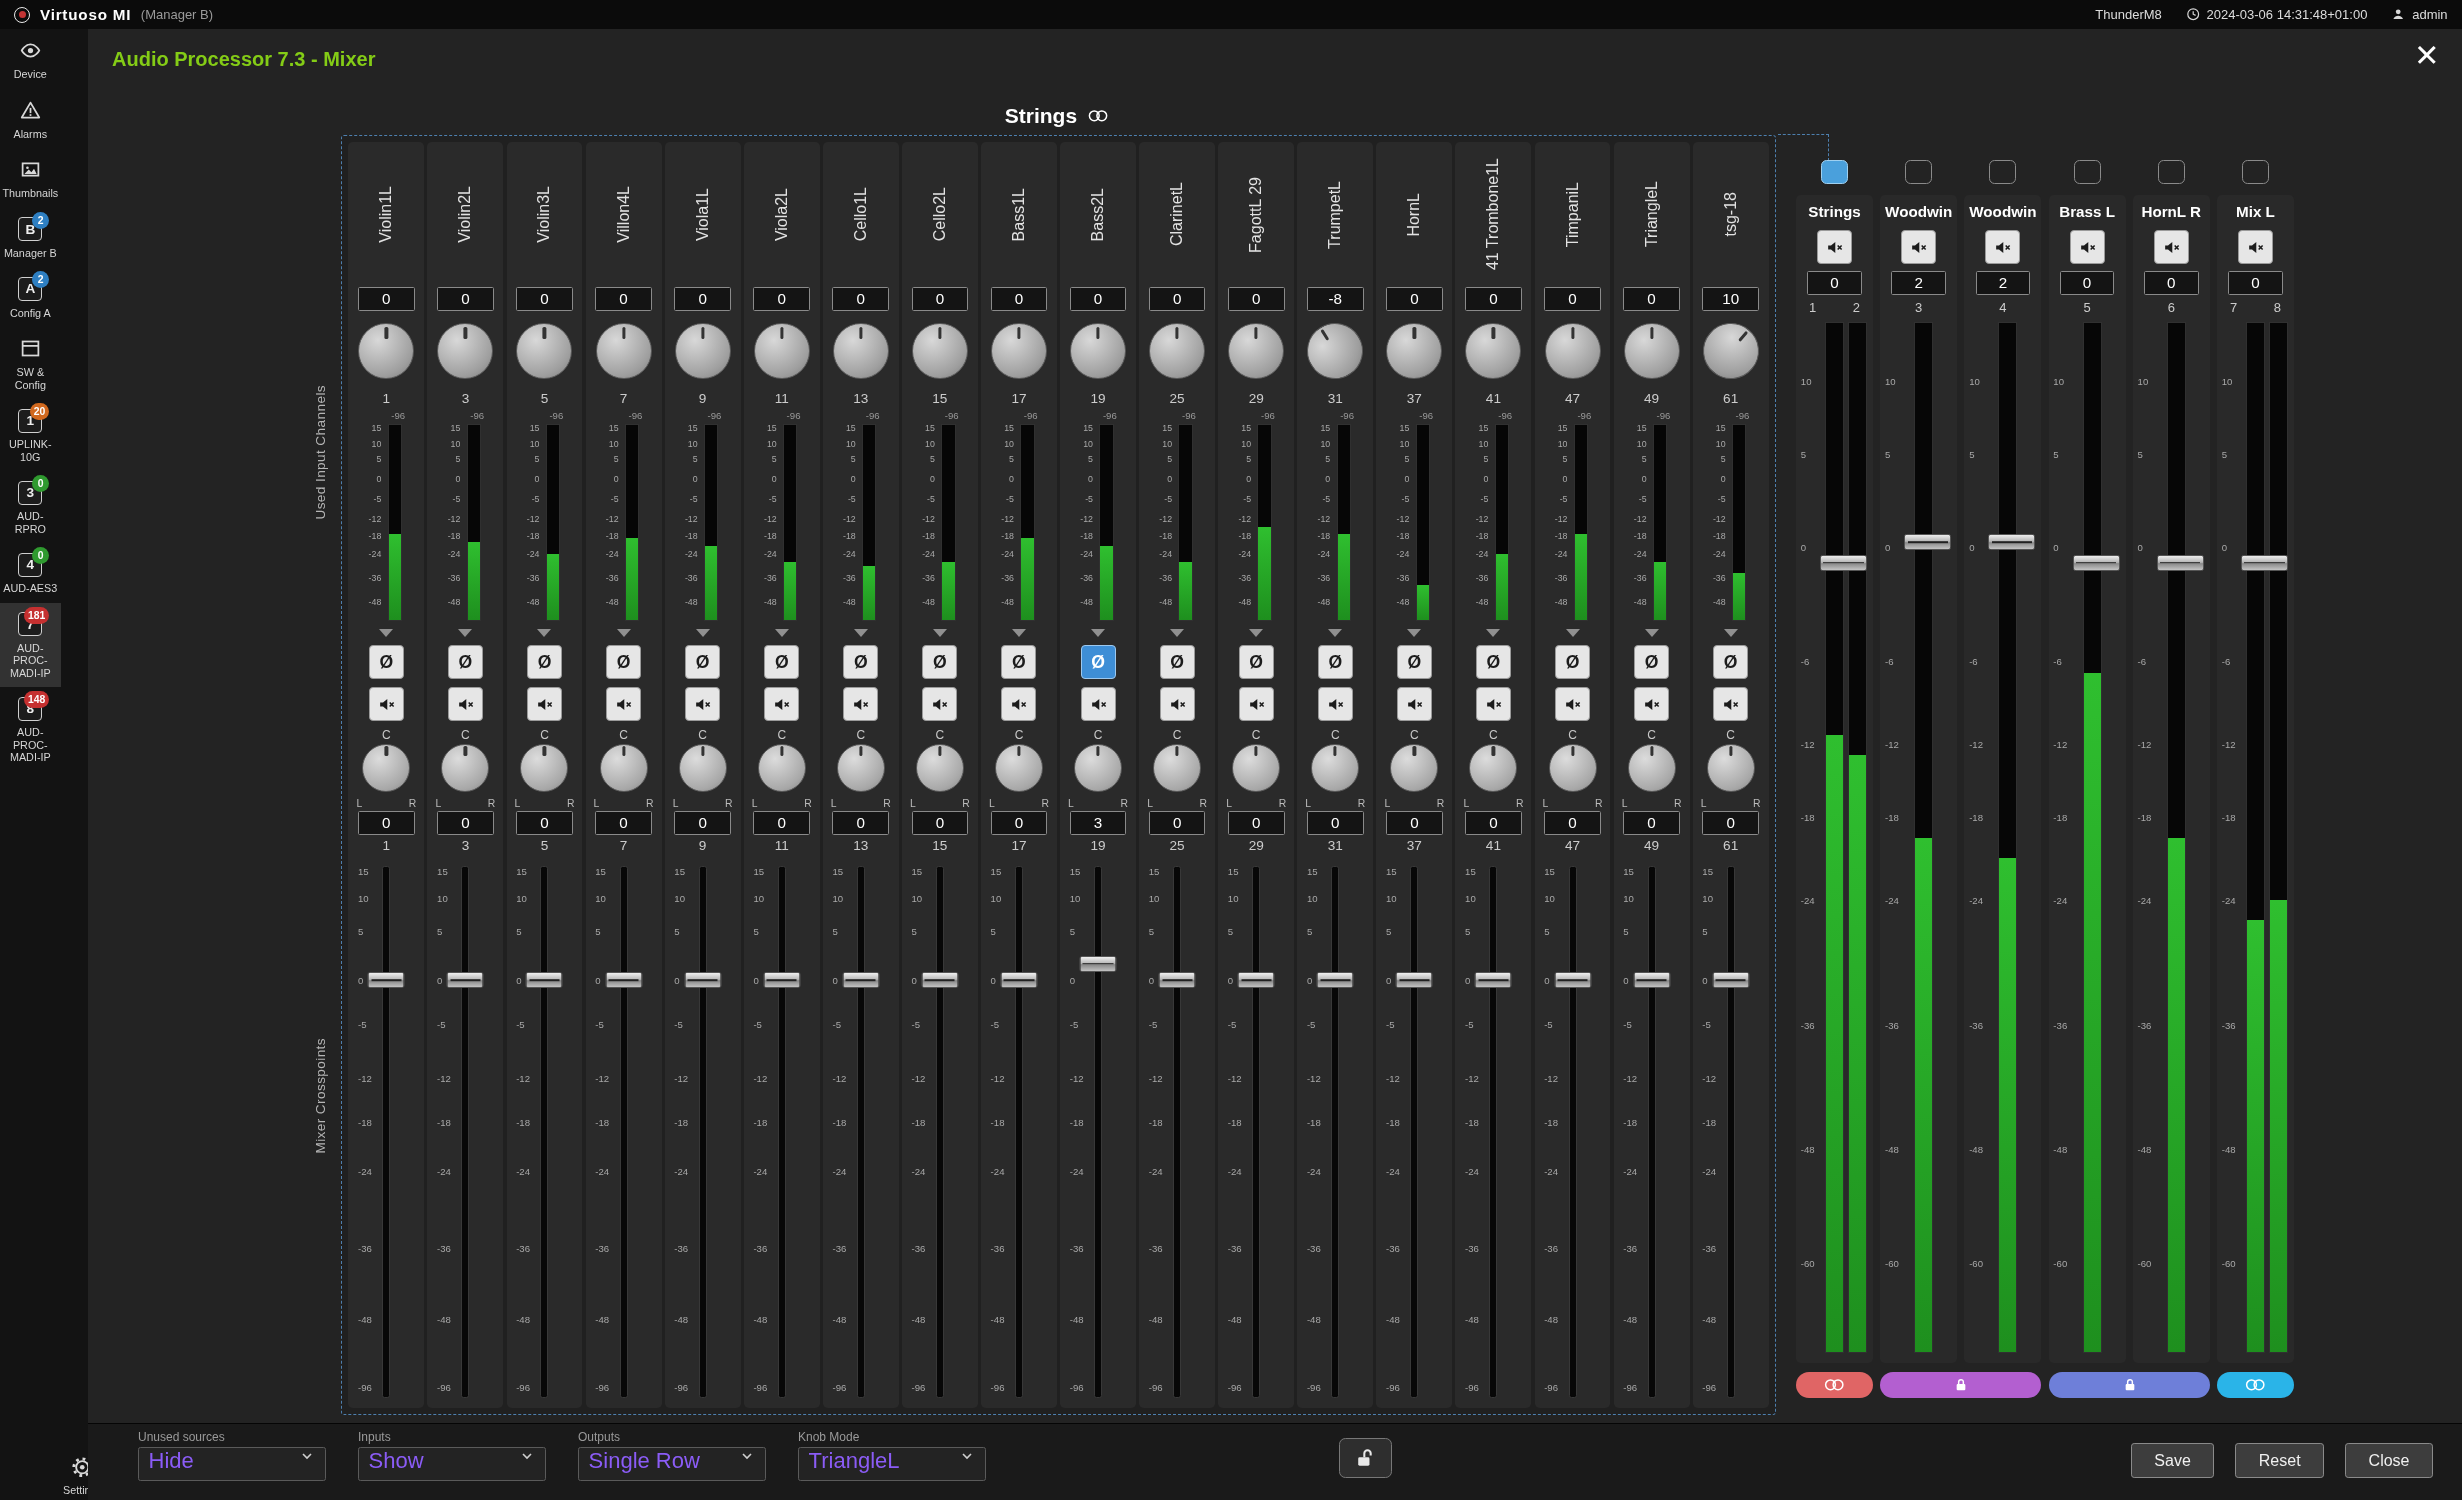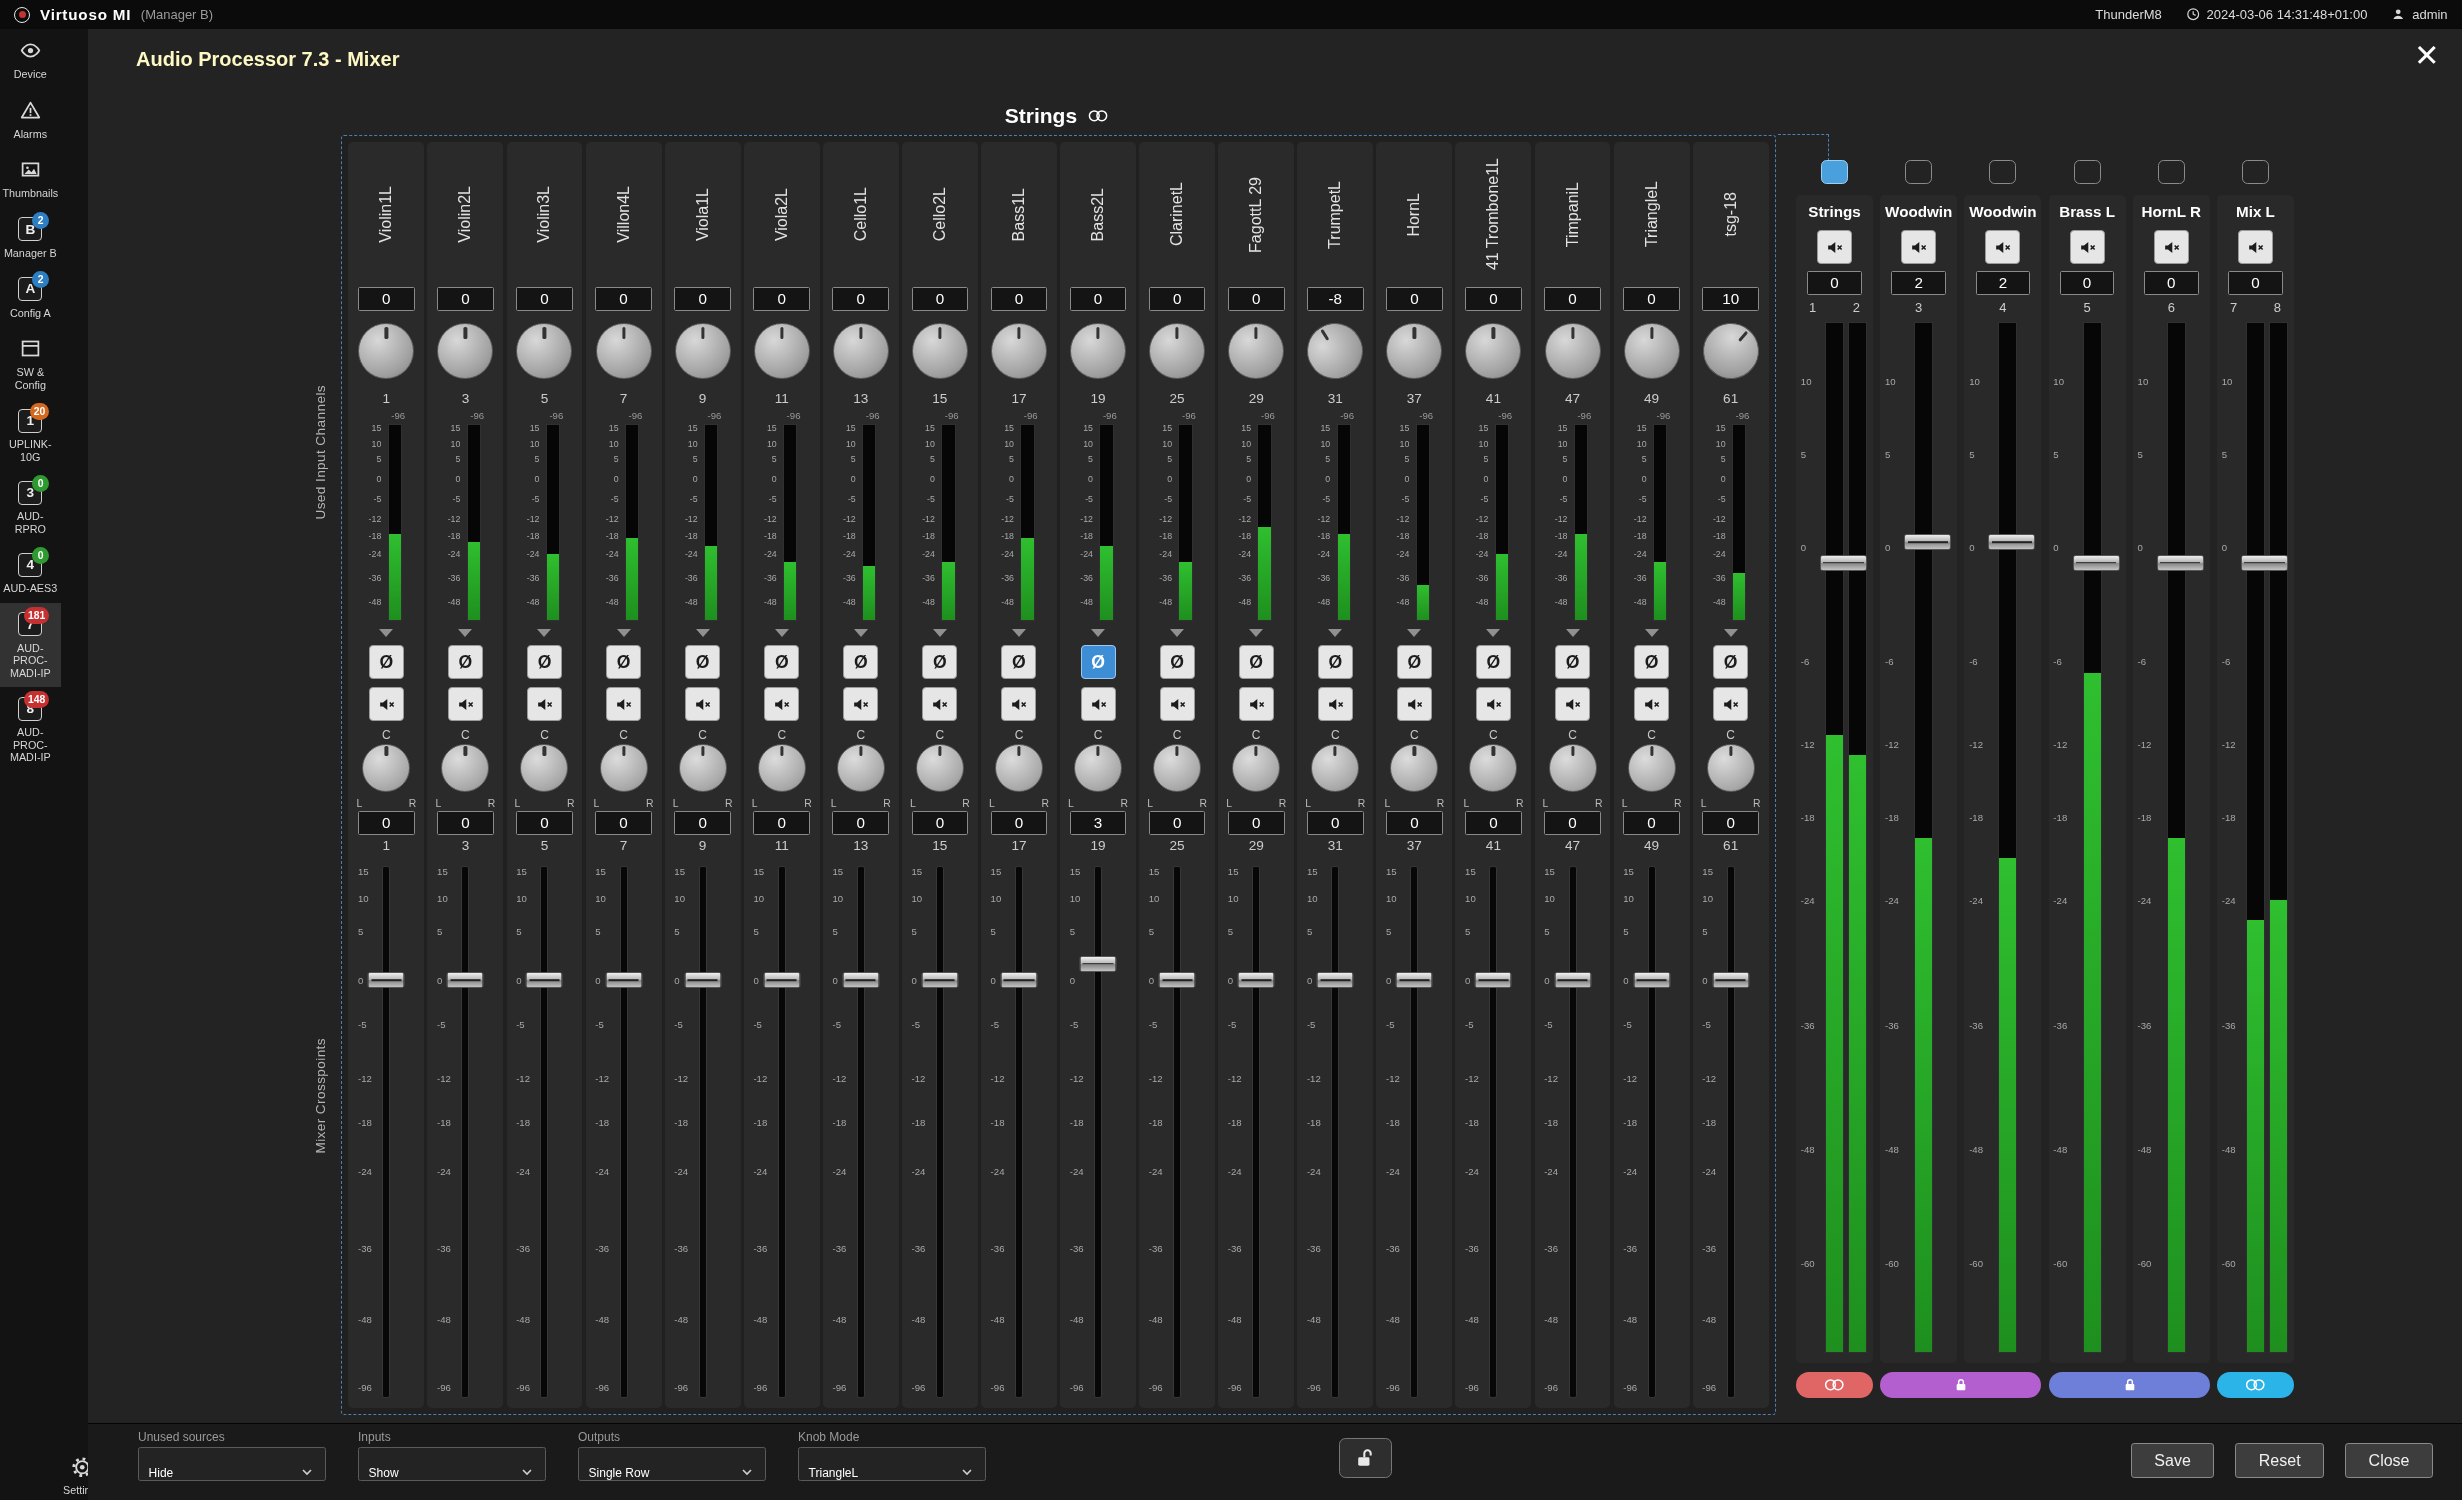--- a/index.html
+++ b/index.html
@@ -21,21 +21,21 @@
   .side-item{position:relative;padding:9.6px 2.4px 8px;display:flex;flex-direction:column;align-items:center;gap:5.6px;cursor:pointer}
   .side-item.active{background:#323232}
   .side-icon{height:24px;display:flex;align-items:center;justify-content:center;color:#ddd}
   .side-icon.sq{width:24px;border:1.6px solid #cfcfcf;border-radius:4px;font-size:13.6px;font-weight:bold;color:#eee;background:#1c1c1c}
   .side-label{font-size:10.8px;color:#d6d6d6;text-align:center;line-height:1.15;max-width:83px;word-wrap:break-word}
   .badge{position:absolute;top:4px;right:11.2px;min-width:17.6px;height:17px;padding:0 4px;border-radius:8.8px;color:#fff;font-size:10.4px;display:flex;align-items:center;justify-content:center;font-weight:bold}
   .side-item.settings{margin-top:auto;padding-bottom:3.2px}
 
   
   .main{position:absolute;left:88px;top:29px;right:0;bottom:0;background:#232323;overflow:hidden}
-  .mixer-title{position:absolute;left:48px;top:19px;font-size:20px;font-weight:bold;color:#fef9c3}
+  .mixer-title{position:absolute;left:24px;top:19px;font-size:20px;font-weight:bold;color:#84cc16}
   .close-x{position:absolute;right:22.5px;top:11.2px;font-size:30.5px;color:#fff;cursor:pointer;line-height:1}
   .group-header{position:absolute;left:969px;top:75px;transform:translateX(-50%);display:flex;align-items:center;gap:9.6px;font-size:21px;font-weight:bold;color:#fff}
   .vlabel{position:absolute;left:225px;writing-mode:vertical-rl;transform:rotate(180deg);font-size:13.6px;color:#b5b5b5;letter-spacing:0.4px}
   .vlabel.l1{top:356px}
   .vlabel.l2{top:1009px}
   .dash-h{position:absolute;left:1690px;top:105px;width:51px;border-top:1.6px dashed #4d7fae}
   .dash-v{position:absolute;left:1740px;top:105px;height:27px;border-left:1.6px dashed #4d7fae}
 
   
   .inputs-panel{position:absolute;left:253px;top:106px;width:1435px;height:1280px;border:1.6px dashed #4d7fae;border-radius:3.2px;padding:6.4px;background:rgba(0,0,0,.08)}
@@ -86,21 +86,21 @@
   .obar{width:19px;background:#060606;border:0.8px solid #303030;position:relative}
   .ohandle{position:absolute;left:24px;transform:translateY(-50%);width:47px;height:16px;background:linear-gradient(#ededed,#b5b5b5 45%,#8a8a8a 55%,#c4c4c4);border:0.8px solid #555;border-radius:2.4px;z-index:2;cursor:grab}
   .ohandle::after{content:"";position:absolute;left:2.4px;right:2.4px;top:50%;height:1.6px;background:#222;transform:translateY(-50%)}
   .pills{position:absolute;left:0;top:1212px;height:26px;width:100%}
   .pill{position:absolute;height:26px;border-radius:13px;display:flex;align-items:center;justify-content:center;cursor:pointer;color:#fff}
 
   
   .footer{position:absolute;left:0;right:0;bottom:0;height:77px;background:#1a1a1a;border-top:0.8px solid #050505;display:flex;align-items:flex-start;padding:6.4px 29px 0 50px;gap:32px}
   .fgroup{display:flex;flex-direction:column;gap:2.4px}
   .fglabel{font-size:12px;color:#9a9a9a}
-  .fselect{width:188px;height:34px;background:#232323;border:0.8px solid #5a5a5a;border-radius:2.4px;display:flex;align-items:flex-end;padding:0 9.6px;font-size:12px;color:#ffffff;cursor:pointer}
+  .fselect{width:188px;height:34px;background:#232323;border:0.8px solid #5a5a5a;border-radius:2.4px;display:flex;align-items:flex-start;padding:0 9.6px;font-size:22px;color:#8b5cf6;cursor:pointer}
   .chev{margin-left:auto;display:flex}
   .lockbtn{position:absolute;left:1251px;top:14.4px;width:53px;height:40px;background:#2e2e2e;border:0.8px solid #777;border-radius:6.4px;display:flex;align-items:center;justify-content:center;cursor:pointer;color:#e8e8e8}
   .fbuttons{margin-left:auto;display:flex;gap:21px;margin-top:13px}
   .fbtn{background:#3d3d3d;border:0.8px solid #8a8a8a;color:#f0f0f0;font-size:16px;padding:7.2px 22.5px;border-radius:3.2px;cursor:pointer;font-family:inherit}
 </style>
 </head>
 <body>
 
 <div class="topbar">
   <span class="logo"></span>

